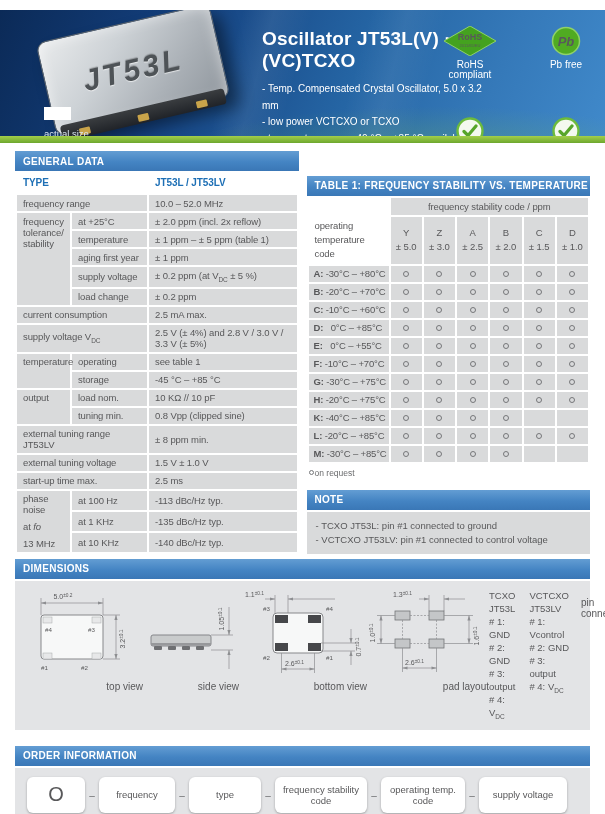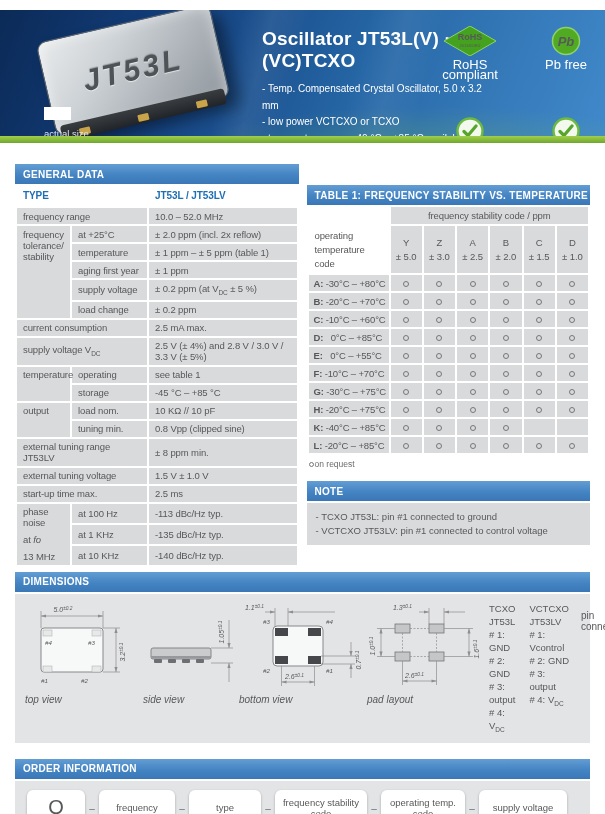--- a/index.html
+++ b/index.html
@@ -29,25 +29,25 @@
   .actual-size .box { width:27px; height:13px; background:#fff; margin-bottom:3px; }
   .actual-size span { font-size:9.5px; color:#dce6f2; }
 
   .head-text { position:absolute; left:262px; top:18px; width:232px; z-index:2; color:#fff; }
   .head-title { font-size:19px; font-weight:bold; margin-bottom:9px; letter-spacing:.2px; }
   .head-bullets { list-style:none; font-size:10px; line-height:16.5px; }
 
   .badges { position:absolute; right:10px; top:16px; z-index:2; display:grid;
     grid-template-columns:62px 58px; column-gap:4px; row-gap:12px;gap:36px; }
   .badge { display:flex; flex-direction:column; align-items:center; }
-  .badge .lbl { margin-top:4px; font-size:13px; line-height:10px; color:#fff; text-align:center; }
+  .badge .lbl { margin-top:4px; font-size:10px; line-height:10px; color:#fff; text-align:center; }
 
   
   .content { padding:0 15px; }
-  .cols { display:flex; gap:8px; margin-top:21px; align-items:center; }
+  .cols { display:flex; gap:8px; margin-top:8px; align-items:flex-end; }
   .col { width:286px; }
   .bar { height:20px; background:linear-gradient(180deg,#639dd3 0%,#4484c3 55%,#3a77b6 100%);
     color:#fff; font-size:10px; font-weight:bold; letter-spacing:.3px; display:flex; align-items:center; padding-left:8px; }
 
   
   table { border-collapse:collapse; width:100%; table-layout:fixed; }
   td { border:2px solid #fff; background:#d9dadb; font-size:9.5px; line-height:11px;
     padding:2.5px 6px; letter-spacing:-0.1px; color:#58585a; vertical-align:middle; }
   td.vtop { vertical-align:top; }
   td.plain { background:transparent; }
@@ -64,21 +64,21 @@
   .t1-lab { text-align:left !important; white-space:pre; padding-left:5px !important; letter-spacing:-0.15px; }
   .circ { display:inline-block; width:6px; height:6px; border:1.2px solid #76777a; border-radius:50%; }
   .t1-fn { margin-top:4px; font-size:8.5px; color:#6b6c6e; display:flex; align-items:center; gap:1px; padding-left:2px; }
   .t1-fn .circ { width:5px; height:5px; border-width:1px; }
   .note-wrap { margin-top:12px; }
   .note-panel { background:#d9dadb; margin-top:2px; padding:7px 9px; font-size:9.5px; line-height:14px; }
 
   
   .dims-section { margin-top:5px; }
   .dims-panel { background:#e3e4e6; margin-top:2px; padding:8px 10px 7px 10px; display:flex; justify-content:space-between; }
-  .dcol { display:flex; flex-direction:column; align-items:flex-start;font-style:italic; }
+  .dcol { display:flex; flex-direction:column; align-items:flex-end; }
   .dcol .cap { font-size:10px; color:#58585a; margin-top:2px; }
   svg text { font-family:"Liberation Sans", sans-serif; fill:#58585a; }
   .dim-t { font-size:7px; }
   .tol { font-size:4.8px; }
   .pin-t { font-size:6.2px; }
   .pkg { fill:#f7f8f8; stroke:#87888b; stroke-width:1; }
   .dimln { stroke:#8d8e91; stroke-width:0.7; fill:none; }
   .arr { fill:#8d8e91; }
   .pinconn { display:flex; width:126px;gap:12px; }
   .pinconn .cols2 { display:flex; gap:14px; font-size:9.5px; line-height:13px; }
@@ -389,20 +389,29 @@
                 <td></td>
               </tr>
               <tr>
                 <td class="t1-lab"><b>L:</b> -20°C – +85°C</td>
                 <td><span class="circ"></span></td>
                 <td><span class="circ"></span></td>
                 <td><span class="circ"></span></td>
                 <td><span class="circ"></span></td>
                 <td><span class="circ"></span></td>
                 <td><span class="circ"></span></td>
+              </tr>
+              <tr>
+                <td class="t1-lab"><b>M:</b> -30°C – +85°C</td>
+                <td><span class="circ"></span></td>
+                <td><span class="circ"></span></td>
+                <td><span class="circ"></span></td>
+                <td><span class="circ"></span></td>
+                <td></td>
+                <td></td>
               </tr>
             </tbody>
         </table>
         <div class="t1-fn">
           <span class="circ"></span>
           <span>on request</span>
         </div>
 
         <div class="note-wrap">
           <div class="bar">NOTE</div>

